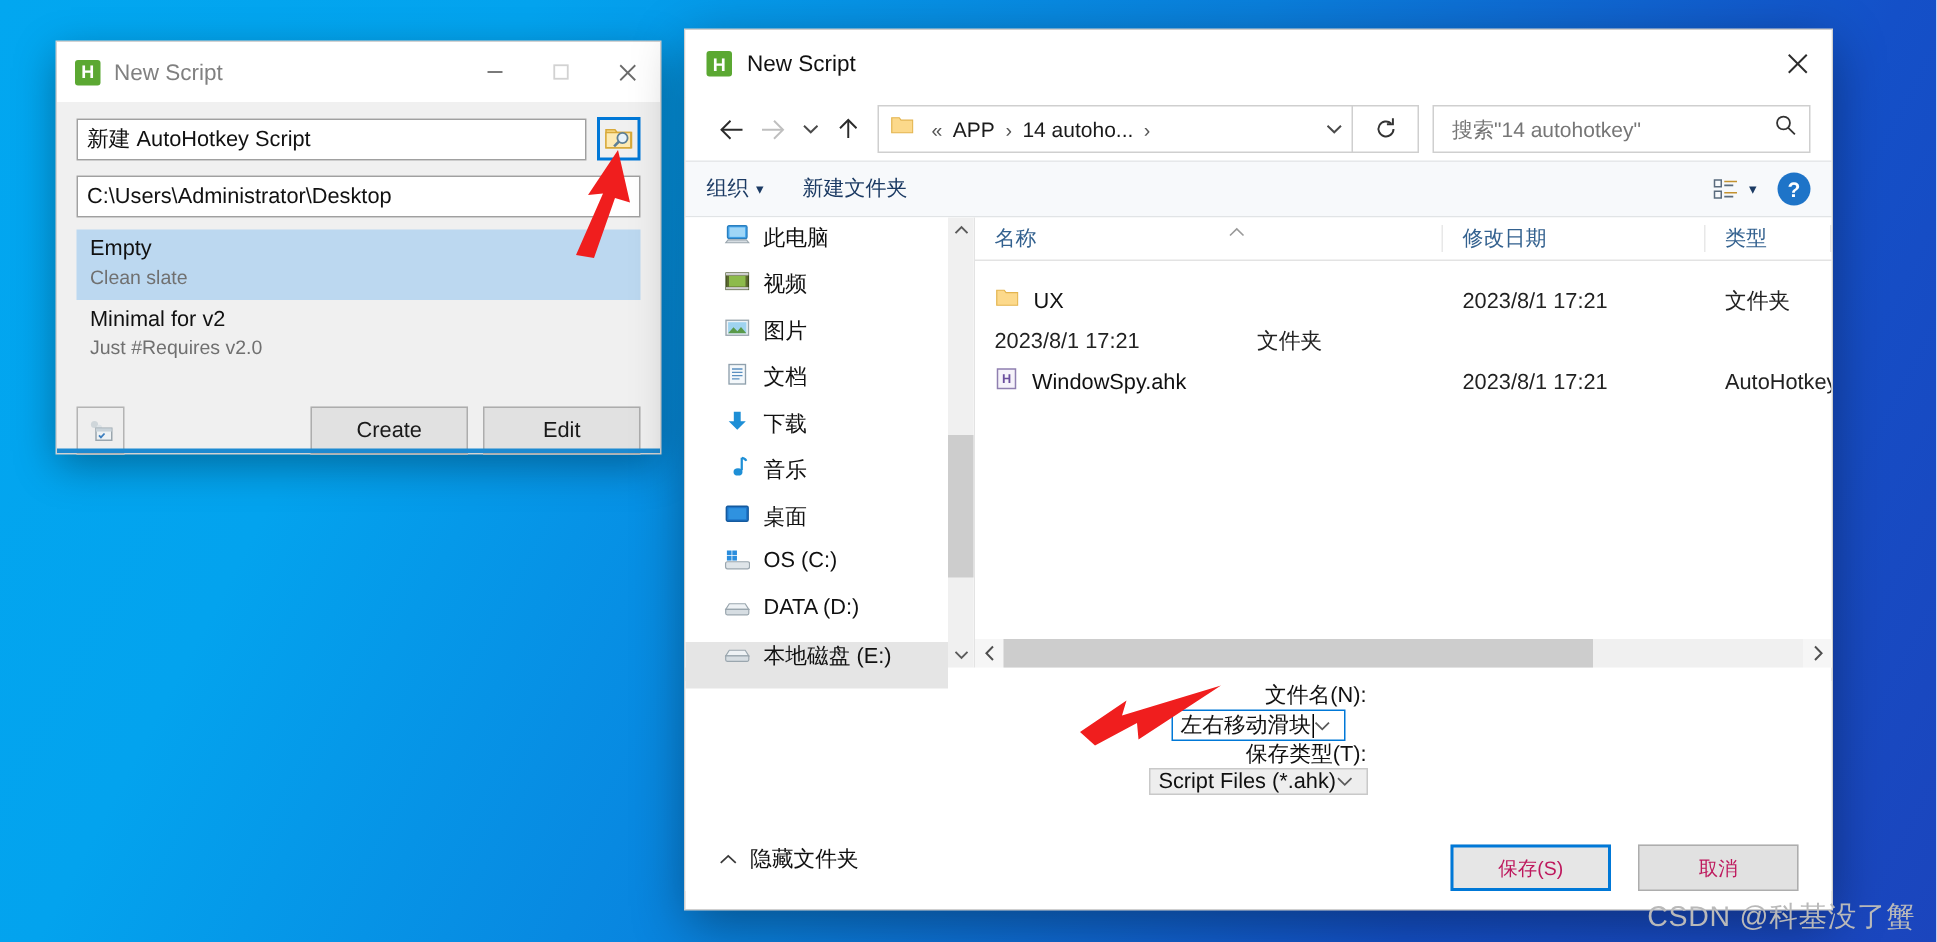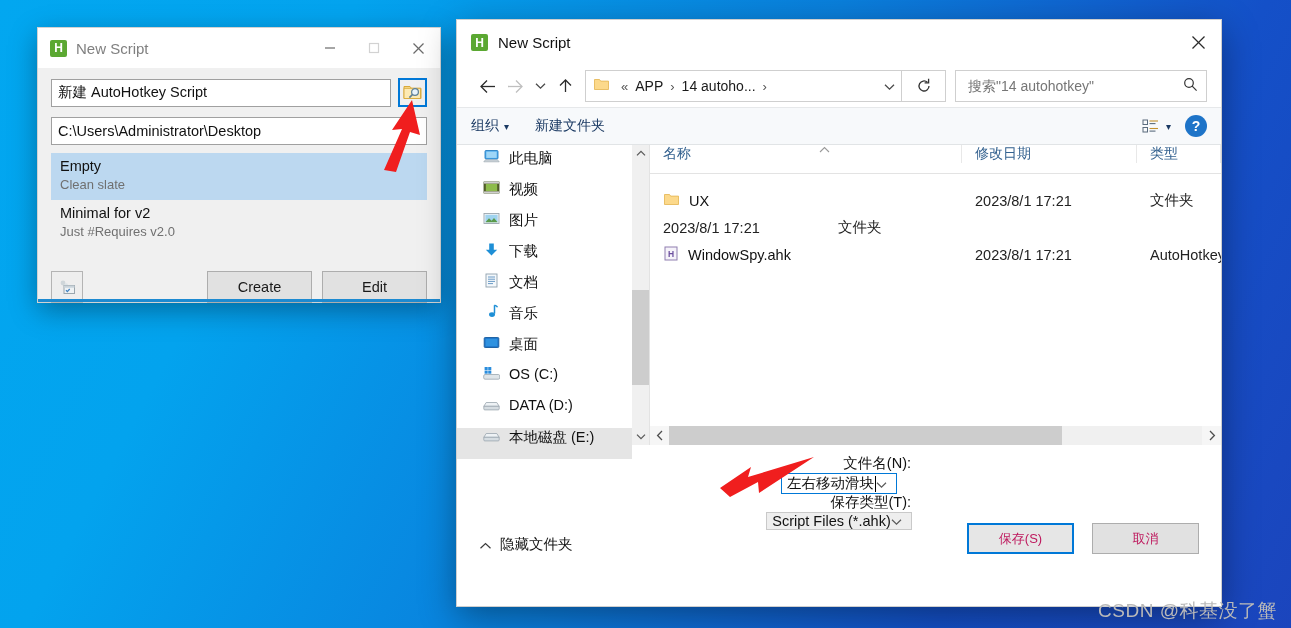--- a/index.html
+++ b/index.html
@@ -118,21 +118,21 @@
   .titem { height:31px; display:flex; align-items:flex-start; gap:9px; padding-left:26px; font-size:14.5px; color:#111; }
   .titem.sel { background:#e5e5e5; }
   .titem .lbl { white-space:nowrap; }
   .tscroll { width:17px; background:#fff; position:relative; border-left:0; }
   .tscroll .trough { position:absolute; left:0; right:0; top:17px; bottom:17px; background:#f0f0f0; }
   .tscroll .thumb { position:absolute; left:0; right:0; top:145px; height:95px; background:#cdcdcd; }
   .tscroll .arrw { position:absolute; left:0; right:0; height:17px; display:flex; align-items:center; justify-content:center; background:#f0f0f0; color:#606060; }
   .tscroll .arrw.up{ top:0; } .tscroll .arrw.dn{ bottom:0; }
 
   .files { flex:1; display:flex; flex-direction:column; border-left:1px solid #e3e3e3; min-width:0; }
-  .fhdr { height:28px; display:flex; align-items:flex-start; border-bottom:1px solid #e3e3e3; position:relative; }
+  .fhdr { height:28px; display:flex; align-items:center; border-bottom:1px solid #e3e3e3; position:relative; }
   .fhdr .c { display:flex; align-items:center; font-size:14px; color:#33618f; padding-left:13px; box-sizing:border-box; border-right:1px solid #e8e8e8; }
   .c-name { width:312px; position:relative; }
   .c-date { width:175px; }
   .c-type { flex:1; }
   .sortmark { position:absolute; left:168px; top:-3px; color:#808080; font-size:12px; }
   .frows { flex:1; overflow:hidden; }
   .frow { height:27px; display:flex; align-items:center; font-size:14.5px; color:#111; }
   .frow .n { width:312px; display:flex; align-items:center; gap:10px; padding-left:14px; box-sizing:border-box; }
   .frow .d { width:175px; padding-left:13px; box-sizing:border-box; color:#222; }
   .frow .t { flex:1; padding-left:13px; box-sizing:border-box; color:#222; white-space:nowrap; overflow:hidden; }
@@ -146,21 +146,21 @@
   .lowpanel { background:#fff; padding:0 10px; }
   .fld { display:flex; align-items:center; height:30px; margin-top:9px;flex-direction:column; }
   .fld .lab { width:152px; text-align:right; padding-right:8px; font-size:14.5px; color:#111; }
   .fld .ctl { flex:1; height:27px; box-sizing:border-box; display:flex; align-items:center; padding:0 4px 0 5px; font-size:14.5px; }
   .ctl.name { border:1px solid #0078d7; background:#fff; color:#111; }
   .ctl.type { border:1px solid #c9c9c9; background:#eeeeee; color:#111; }
   .ctl .v { flex:1; display:flex; align-items:center; white-space:nowrap; }
   .caret { display:inline-block; width:1px; height:16px; background:#000; margin-left:1px; }
   .ddn { color:#4a4a4a; padding-right:5px; }
 
-  .footer { display:flex; align-items:flex-end; padding:0 12px; }
+  .footer { display:flex; align-items:flex-start; padding:0 12px; margin-top:40px; }
   .hidefold { display:flex; align-items:center; gap:8px; font-size:14.5px; color:#111; }
   .footer .sp { flex:1; }
   .fbtn { width:107px; height:31px; box-sizing:border-box; border:1px solid #adadad; background:#e1e1e1;
           font-size:13px; color:#be185d; display:flex; align-items:center; justify-content:center; margin-left:18px; }
   .fbtn.primary { border:2px solid #0078d7; background:#e6e6e6; }
 
   
   .arrow { position:absolute; pointer-events:none; }
   .wm { position:absolute; right:14px; bottom:4px; font-size:19px; color:#b9b9b9; letter-spacing:.5px; font-family:"Liberation Sans","DejaVu Sans",sans-serif; }
 </style>
@@ -363,36 +363,36 @@
                 <rect x="1" y="2.5" width="15" height="10" fill="#eef3f7" stroke="#9aa6ae" stroke-width=".9"></rect>
                 <rect x="2.4" y="3.8" width="12.2" height="7.4" fill="#9fd3ef"></rect>
                 <path d="M2.4 11.2l3.6-4 2.6 2.6 2.4-2.8 3.6 4.2z" fill="#5a9a4a"></path>
               </svg>
           </span>
           <span class="lbl">图片</span>
         </div>
         <div class="titem">
           <span>
             <svg width="17" height="15" viewBox="0 0 17 15">
-                <path d="M6.2 1.5h4.6v6.3h3.4L8.5 13.5 2.8 7.8h3.4z" fill="#1e8fd6"></path>
-              </svg>
-          </span>
-          <span class="lbl">下载</span>
-        </div>
-        <div class="titem">
-          <span>
-            <svg width="17" height="15" viewBox="0 0 17 15">
                 <rect x="3" y="1" width="11" height="13" fill="#f4f8fb" stroke="#8fa0ad" stroke-width=".9"></rect>
                 <line x1="5" y1="4" x2="12" y2="4" stroke="#5a8fc0" stroke-width=".9"></line>
                 <line x1="5" y1="6.2" x2="12" y2="6.2" stroke="#5a8fc0" stroke-width=".9"></line>
                 <line x1="5" y1="8.4" x2="12" y2="8.4" stroke="#5a8fc0" stroke-width=".9"></line>
                 <line x1="5" y1="10.6" x2="10" y2="10.6" stroke="#5a8fc0" stroke-width=".9"></line>
               </svg>
           </span>
           <span class="lbl">文档</span>
+        </div>
+        <div class="titem">
+          <span>
+            <svg width="17" height="15" viewBox="0 0 17 15">
+                <path d="M6.2 1.5h4.6v6.3h3.4L8.5 13.5 2.8 7.8h3.4z" fill="#1e8fd6"></path>
+              </svg>
+          </span>
+          <span class="lbl">下载</span>
         </div>
         <div class="titem">
           <span>
             <svg width="17" height="15" viewBox="0 0 17 15">
                 <path d="M11.5 1.2v8.3" stroke="#1e8fd6" stroke-width="1.5" fill="none"></path>
                 <path d="M11.5 1.2c1.6.3 2.6 1 3 2" stroke="#1e8fd6" stroke-width="1.5" fill="none"></path>
                 <ellipse cx="9" cy="10.6" rx="3" ry="2.4" fill="#1e8fd6"></ellipse>
               </svg>
           </span>
           <span class="lbl">音乐</span>

